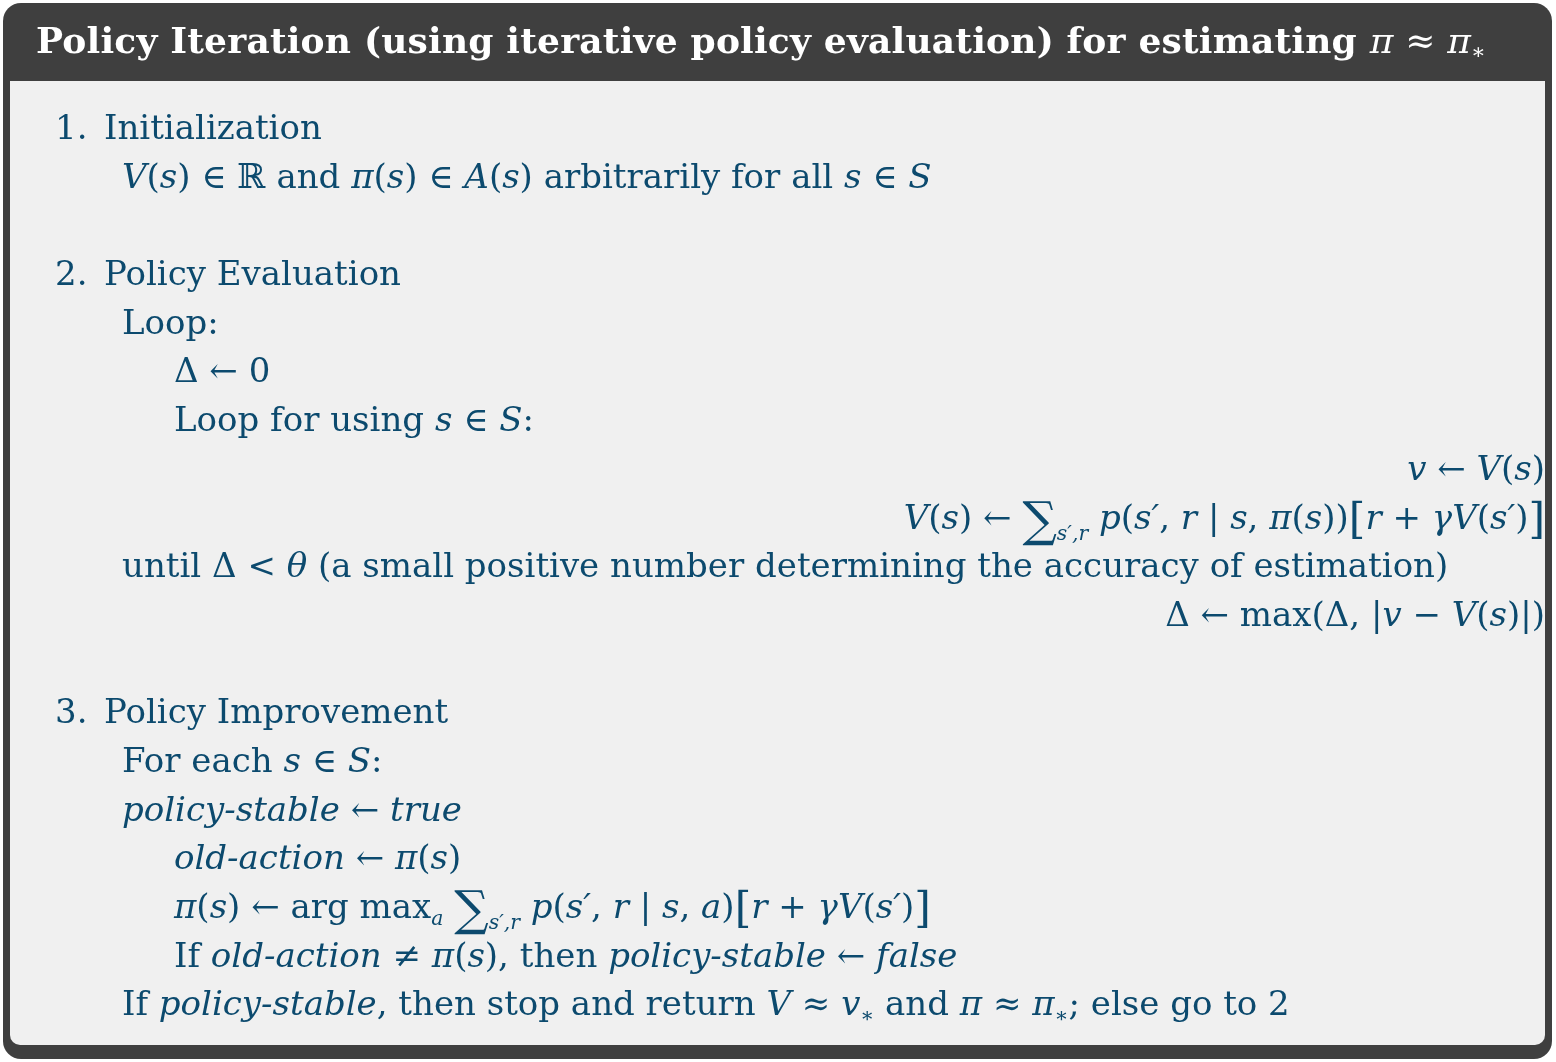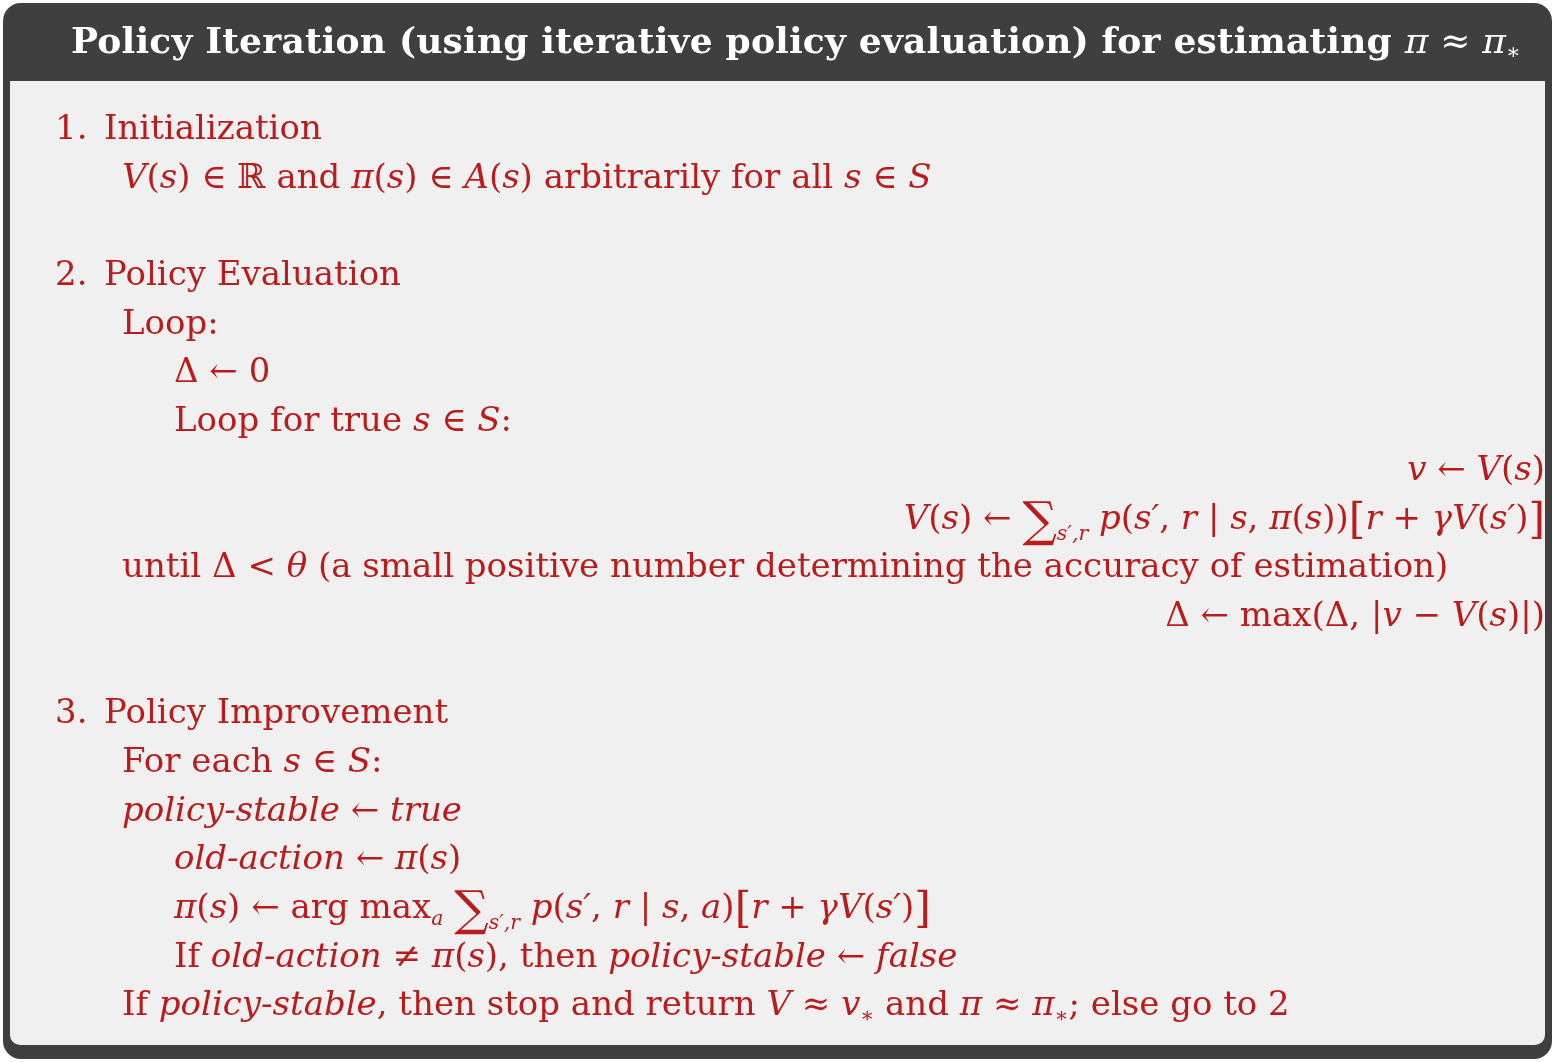--- a/index.html
+++ b/index.html
@@ -23,21 +23,21 @@
   .algo-header {
     position: absolute;
     left: 0;
     top: 0;
     width: 100%;
     height: 78px;
     display: flex;
     align-items: center;
   }
   .algo-title {
-    padding-left: 68px;
+    padding-left: 33px;
     color: #ffffff;
     font-family: "DejaVu Serif", "DejaVu Sans", "Liberation Serif", serif;
     font-size: 36px;
     font-weight: 700;
     white-space: nowrap;
     letter-spacing: 0.2px;
     text-align: right;
   }
   .algo-panel {
     position: absolute;
@@ -46,21 +46,21 @@
     top: 78px;
     bottom: 14px;
     background: #f0f0f0;
     border-radius: 0 0 10px 10px;
     overflow: hidden;
   }
   .algo-lines {
     padding: 22px 0 0 45px;
     font-family: "DejaVu Serif", "DejaVu Sans", "Liberation Serif", serif;
     font-size: 34px;
-    color: #b91c1c;
+    color: #0c4a6e;
   }
   .line {
     height: 48.7px;
     line-height: 48.7px;
     white-space: nowrap;
   }
   .line.blank {  }
   .num {
     display: inline-block;
     width: 49px;
@@ -94,21 +94,21 @@
     <div class="algo-title" id="algo-title"><span class="t-rm">Policy Iteration (using iterative policy evaluation) for estimating </span><span class="t-it">π</span><span class="t-sym"> ≈ </span><span class="t-it">π</span><span class="t-sub">∗</span></div>
   </div>
   <div class="algo-panel">
     <div class="algo-lines" id="algo-lines">
         <div class="line"><span class="num">1.</span><span class="seg-rm">Initialization</span></div>
         <div class="line ind1"><span class="seg-it">V</span><span class="seg-rm">(</span><span class="seg-it">s</span><span class="seg-rm">) ∈ </span><span class="seg-bb">ℝ</span><span class="seg-rm"> and </span><span class="seg-it">π</span><span class="seg-rm">(</span><span class="seg-it">s</span><span class="seg-rm">) ∈ </span><span class="seg-cal">A</span><span class="seg-rm">(</span><span class="seg-it">s</span><span class="seg-rm">) arbitrarily for all </span><span class="seg-it">s</span><span class="seg-rm"> ∈ </span><span class="seg-cal">S</span></div>
         <div class="line blank"></div>
         <div class="line"><span class="num">2.</span><span class="seg-rm">Policy Evaluation</span></div>
         <div class="line ind1"><span class="seg-rm">Loop:</span></div>
         <div class="line ind2"><span class="seg-rm">Δ ← 0</span></div>
-        <div class="line ind2"><span class="seg-rm">Loop for true </span><span class="seg-it">s</span><span class="seg-rm"> ∈ </span><span class="seg-cal">S</span><span class="seg-rm">:</span></div>
+        <div class="line ind2"><span class="seg-rm">Loop for using </span><span class="seg-it">s</span><span class="seg-rm"> ∈ </span><span class="seg-cal">S</span><span class="seg-rm">:</span></div>
         <div class="line ind3"><span class="seg-it">v</span><span class="seg-rm"> ← </span><span class="seg-it">V</span><span class="seg-rm">(</span><span class="seg-it">s</span><span class="seg-rm">)</span></div>
         <div class="line ind3"><span class="seg-it">V</span><span class="seg-rm">(</span><span class="seg-it">s</span><span class="seg-rm">) ← </span><span class="seg-big">∑</span><span class="seg-subsum">s′,r</span><span class="seg-rm"> </span><span class="seg-it">p</span><span class="seg-rm">(</span><span class="seg-it">s′</span><span class="seg-rm">, </span><span class="seg-it">r</span><span class="seg-rm"> | </span><span class="seg-it">s</span><span class="seg-rm">, </span><span class="seg-it">π</span><span class="seg-rm">(</span><span class="seg-it">s</span><span class="seg-rm">))</span><span class="seg-br">[</span><span class="seg-it">r</span><span class="seg-rm"> + </span><span class="seg-it">γ</span><span class="seg-it">V</span><span class="seg-rm">(</span><span class="seg-it">s′</span><span class="seg-rm">)</span><span class="seg-br">]</span></div>
         <div class="line ind1"><span class="seg-rm">until Δ &lt; </span><span class="seg-it">θ</span><span class="seg-rm"> (a small positive number determining the accuracy of estimation)</span></div>
         <div class="line ind3"><span class="seg-rm">Δ ← max(Δ, |</span><span class="seg-it">v</span><span class="seg-rm"> − </span><span class="seg-it">V</span><span class="seg-rm">(</span><span class="seg-it">s</span><span class="seg-rm">)|)</span></div>
         <div class="line blank"></div>
         <div class="line"><span class="num">3.</span><span class="seg-rm">Policy Improvement</span></div>
         <div class="line ind1"><span class="seg-rm">For each </span><span class="seg-it">s</span><span class="seg-rm"> ∈ </span><span class="seg-cal">S</span><span class="seg-rm">:</span></div>
         <div class="line ind1"><span class="seg-it">policy-stable</span><span class="seg-rm"> ← </span><span class="seg-it">true</span></div>
         <div class="line ind2"><span class="seg-it">old-action</span><span class="seg-rm"> ← </span><span class="seg-it">π</span><span class="seg-rm">(</span><span class="seg-it">s</span><span class="seg-rm">)</span></div>
         <div class="line ind2"><span class="seg-it">π</span><span class="seg-rm">(</span><span class="seg-it">s</span><span class="seg-rm">) ← arg max</span><span class="seg-sub">a</span><span class="seg-rm"> </span><span class="seg-big">∑</span><span class="seg-subsum">s′,r</span><span class="seg-rm"> </span><span class="seg-it">p</span><span class="seg-rm">(</span><span class="seg-it">s′</span><span class="seg-rm">, </span><span class="seg-it">r</span><span class="seg-rm"> | </span><span class="seg-it">s</span><span class="seg-rm">, </span><span class="seg-it">a</span><span class="seg-rm">)</span><span class="seg-br">[</span><span class="seg-it">r</span><span class="seg-rm"> + </span><span class="seg-it">γ</span><span class="seg-it">V</span><span class="seg-rm">(</span><span class="seg-it">s′</span><span class="seg-rm">)</span><span class="seg-br">]</span></div>

